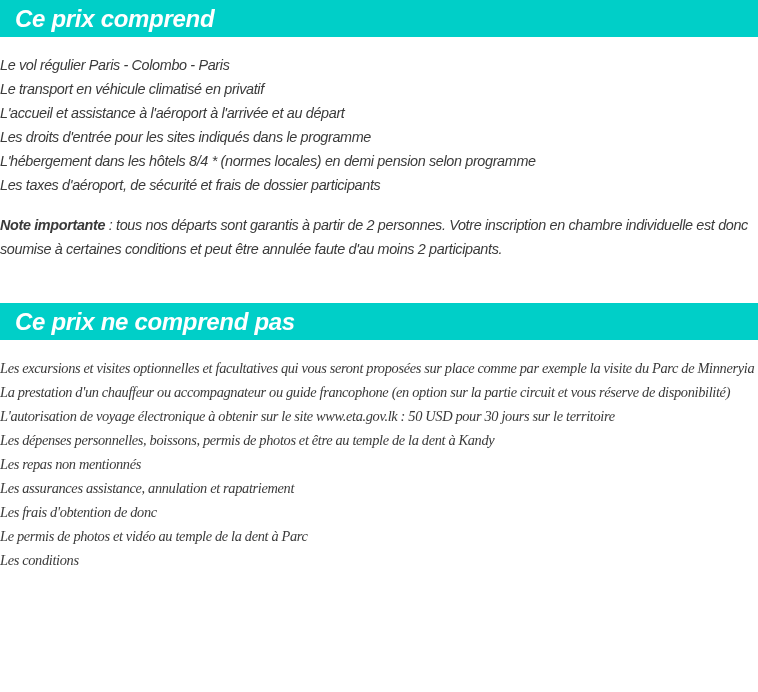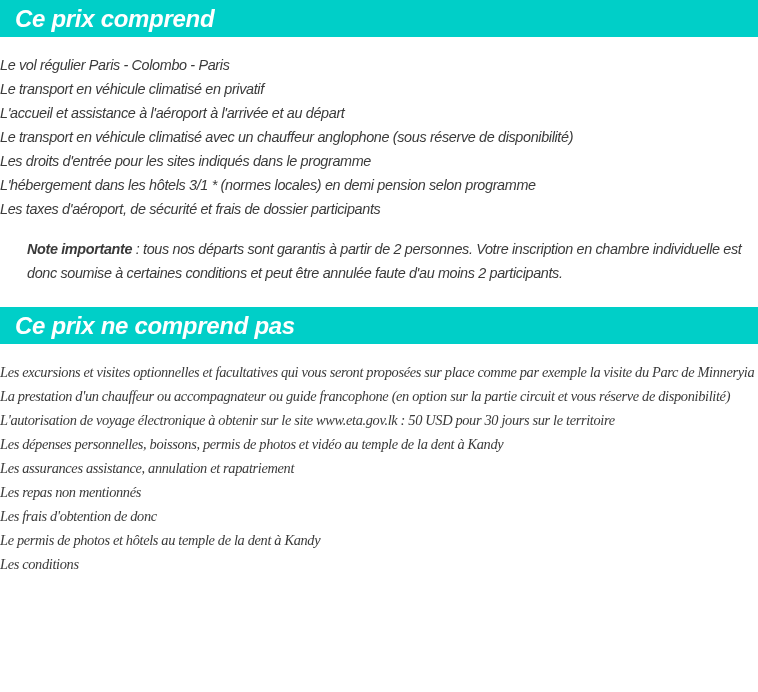--- a/index.html
+++ b/index.html
@@ -24,51 +24,49 @@
     line-height: 24px;
     letter-spacing: -0.35px;
   }
   .note {
     font-size: 14.4px;
     font-style: italic;
     color: #3a3a3a;
     line-height: 24px;
     letter-spacing: -0.35px;
     margin: 0;
-    padding-left: 27px;
   }
   .note b { font-weight: bold; color: #3a3a3a; }
   #s1-list { margin-top: 16px; }
   #note { margin-top: 16px; }
-  #s2 { margin-top: 22px; }
+  #s2 { margin-top: 42px; }
   #s2-list { margin-top: 16px; font-family: Liberation Serif, serif; }
 </style>
 </head>
 <body>
 
 <section>
   <div class="section-header">Ce prix comprend</div>
   <ul class="list" id="s1-list">
     <li>Le vol régulier Paris - Colombo - Paris</li>
     <li>Le transport en véhicule climatisé en privatif</li>
     <li>L'accueil et assistance à l'aéroport à l'arrivée et au départ</li>
-    <li>Le transport en véhicule climatisé avec un chauffeur anglophone (sous réserve de disponibilité)</li>
     <li>Les droits d'entrée pour les sites indiqués dans le programme</li>
-    <li>L'hébergement dans les hôtels 3/1 * (normes locales) en demi pension selon programme</li>
+    <li>L'hébergement dans les hôtels 8/4 * (normes locales) en demi pension selon programme</li>
     <li>Les taxes d'aéroport, de sécurité et frais de dossier participants</li>
   </ul>
   <p class="note" id="note"><b>Note importante</b><span> : tous nos départs sont garantis à partir de 2 personnes. Votre inscription en chambre individuelle est donc soumise à certaines conditions et peut être annulée faute d'au moins 2 participants.</span></p>
 </section>
 
 <section id="s2">
   <div class="section-header">Ce prix ne comprend pas</div>
   <ul class="list" id="s2-list">
     <li>Les excursions et visites optionnelles et facultatives qui vous seront proposées sur place comme par exemple la visite du Parc de Minneryia</li>
     <li>La prestation d'un chauffeur ou accompagnateur ou guide francophone (en option sur la partie circuit et vous réserve de disponibilité)</li>
     <li>L'autorisation de voyage électronique à obtenir sur le site www.eta.gov.lk : 50 USD pour 30 jours sur le territoire</li>
-    <li>Les dépenses personnelles, boissons, permis de photos et vidéo au temple de la dent à Kandy</li>
+    <li>Les dépenses personnelles, boissons, permis de photos et être au temple de la dent à Kandy</li>
+    <li>Les repas non mentionnés</li>
     <li>Les assurances assistance, annulation et rapatriement</li>
-    <li>Les repas non mentionnés</li>
     <li>Les frais d'obtention de donc</li>
-    <li>Le permis de photos et hôtels au temple de la dent à Kandy</li>
+    <li>Le permis de photos et vidéo au temple de la dent à Parc</li>
     <li>Les conditions</li>
   </ul>
 </section>
 
 </body></html>

